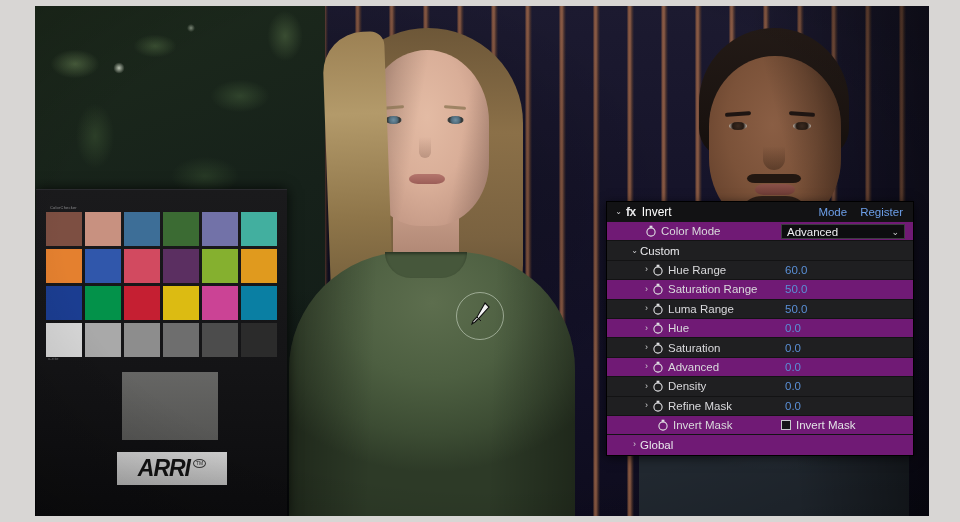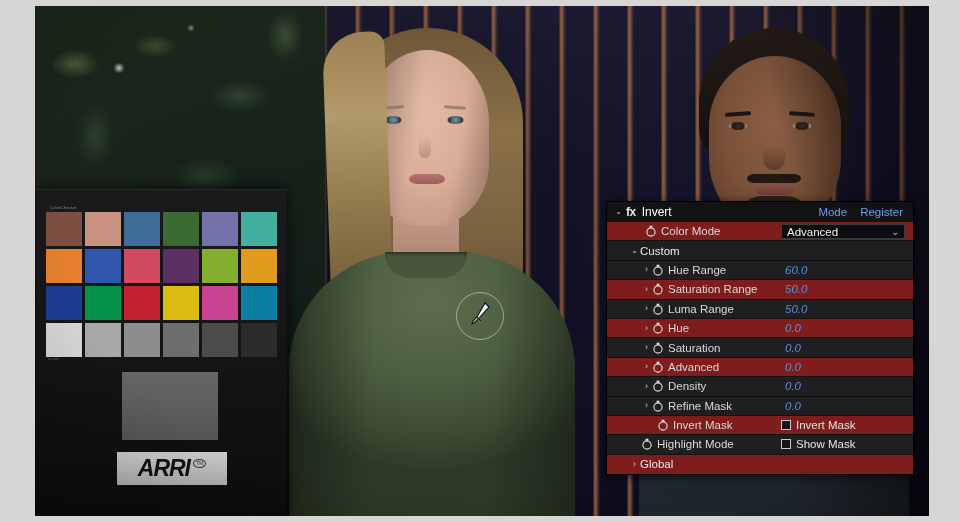--- a/index.html
+++ b/index.html
@@ -279,21 +279,21 @@
   .row {
     position: relative;
     display: flex;
     align-items: center;
     height: 19.4px;
     padding: 0 6px;
     box-sizing: border-box;
     border-bottom: 1px solid #131314;
   }
   .row.alt  { background: #1f1f21; }
-  .row.base { background: #7f1d1d; }
+  .row.base { background: #701a75; }
   .row.head { background: #121214; height: 20px; }
 
   .tw { 
     width: 11px; flex: 0 0 11px;
     font-size: 9px; color: #cfcfd2;
     text-align: center;
     line-height: 1;
   }
   .tw.down { font-size: 8px; }
   .spacer { flex: 0 0 auto; }
@@ -317,21 +317,20 @@
 
   .label { color: #d9d9dc; white-space: nowrap; font-size: 11.5px; }
   .label.bright { color:#e9e9ec;text-align:center; }
 
   .valuecol {
     position: absolute;
     left: 178px;
     display: flex;
     align-items: center;
     gap: 6px;
-    font-style: italic;
   }
   .value { color: #5a8fd6; font-size: 11.5px; }
 
   .dropdown {
     position: absolute;
     left: 174px; top: 2px;
     width: 124px; height: 15px;
     background: #0d0d0f;
     border: 1px solid #3c3c40;
     display: flex; align-items: center;
@@ -627,35 +626,20 @@
           <rect x="5.4" y="2.1" width="1.2" height="1.2" fill="#e2e2e5"></rect>
         </svg>
       </span>
       <span class="label">Invert Mask</span>
       <span class="cbrow" style="left:174px">
         <span class="checkbox"></span>
         <span class="cblabel">Invert Mask</span>
       </span>
     </div>
 
-    <div class="row alt">
-      <span class="spacer" style="margin-left:28px"></span>
-      <span class="stopwatch">
-        <svg viewBox="0 0 12 12" width="12" height="12">
-          <circle cx="6" cy="7" r="4.1" fill="none" stroke="#e2e2e5" stroke-width="1.1"></circle>
-          <rect x="4.6" y="0.7" width="2.8" height="1.6" fill="#e2e2e5"></rect>
-          <rect x="5.4" y="2.1" width="1.2" height="1.2" fill="#e2e2e5"></rect>
-        </svg>
-      </span>
-      <span class="label">Highlight Mode</span>
-      <span class="cbrow" style="left:174px">
-        <span class="checkbox"></span>
-        <span class="cblabel">Show Mask</span>
-      </span>
-    </div>
 
     <div class="row base" style="border-bottom:none">
       <span class="deep1 spacer"></span>
       <span class="tw">›</span>
       <span class="label bright">Global</span>
     </div>
 
   </div>
 </div>
 

